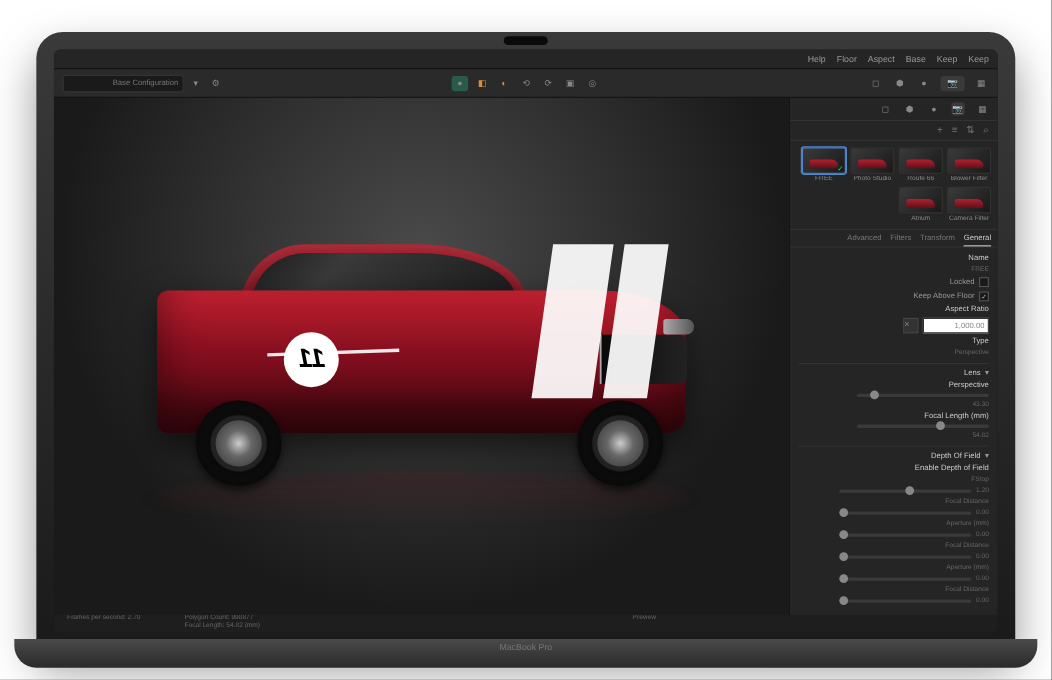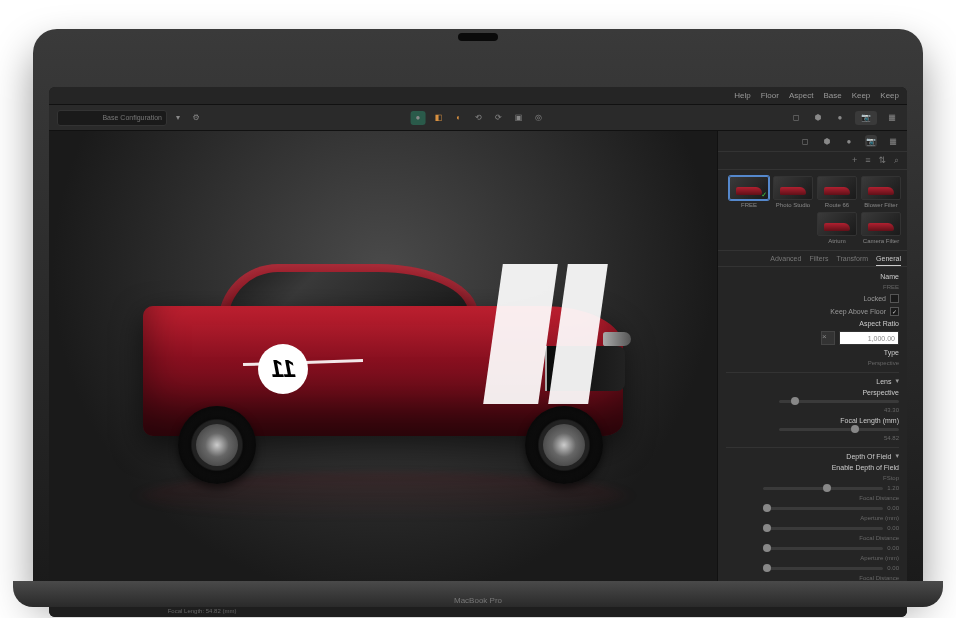--- a/index.html
+++ b/index.html
@@ -1,22 +1,22 @@
 <!DOCTYPE html>
 <html><head>
 <meta charset="utf-8">
 <style>
 * { margin: 0; padding: 0; box-sizing: border-box; font-family: -apple-system, sans-serif; }
 body { background: #fff; width: 956px; height: 618px; display: flex; align-items: center; justify-content: center; }
 
 .laptop-frame { width: 890px; height: 560px; background: linear-gradient(180deg, #3a3a3a, #1a1a1a); border-radius: 24px 24px 4px 4px; padding: 16px 16px 0 16px; position: relative; box-shadow: 0 20px 40px rgba(0,0,0,0.4); }
-.laptop-base { position: absolute; bottom: -18px; left: -20px; right: -20px; height: 26px; background: linear-gradient(180deg, #4a4a4a, #2a2a2a); border-radius: 0 0 20px 20px; display: flex; align-items: flex-start; justify-content: center; color: #777; font-size: 8px; padding-top: 15px; }
+.laptop-base { position: absolute; bottom: -18px; left: -20px; right: -20px; height: 26px; background: linear-gradient(180deg, #4a4a4a, #2a2a2a); border-radius: 0 0 20px 20px; display: flex; align-items: flex-start; justify-content: center; color: #777; font-size: 8px; padding-top: 3px; }
 .laptop-notch { position: absolute; top: 4px; left: 50%; transform: translateX(-50%); width: 40px; height: 8px; background: #0a0a0a; border-radius: 4px; }
 
-.screen { width: 100%; height: 530px; background: #1e1e1e; border-radius: 6px; overflow: hidden; position: relative; color: #aaa; font-size: 8px; margin-top: 42px; }
+.screen { width: 100%; height: 530px; background: #1e1e1e; border-radius: 6px; overflow: hidden; position: relative; color: #aaa; font-size: 8px; }
 
 .menubar { height: 18px; background: #252525; display: flex; justify-content: flex-end; padding: 0 8px; align-items: center; gap: 10px; border-bottom: 1px solid #111; }
 .menubar span { color: #999; font-size: 8px; cursor: default; }
 
 .toolbar { height: 26px; background: #2a2a2a; display: flex; align-items: center; padding: 0 8px; border-bottom: 1px solid #111; }
 .toolbar-left { display: flex; align-items: center; gap: 4px; margin-right: auto; }
 .toolbar-left .configurator { width: 110px; height: 16px; background: #1a1a1a; border: 1px solid #333; border-radius: 3px; display: flex; align-items: center; justify-content: flex-end; padding: 0 4px; font-size: 7px; color: #777; }
 .toolbar-left .gear { color: #888; }
 .toolbar-center { display: flex; align-items: center; gap: 6px; position: absolute; left: 50%; transform: translateX(-50%); }
 .toolbar-right { display: flex; gap: 8px; }

